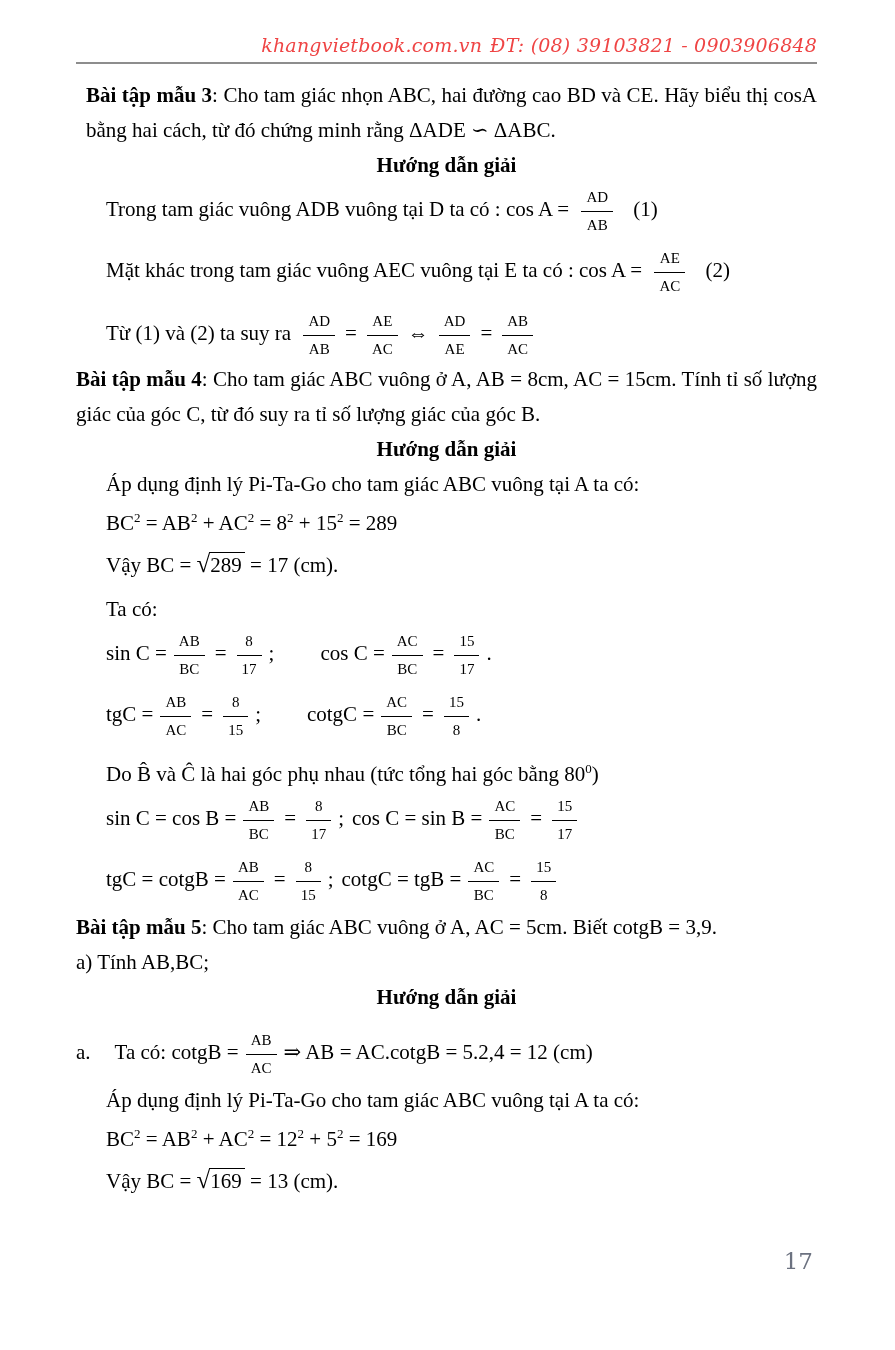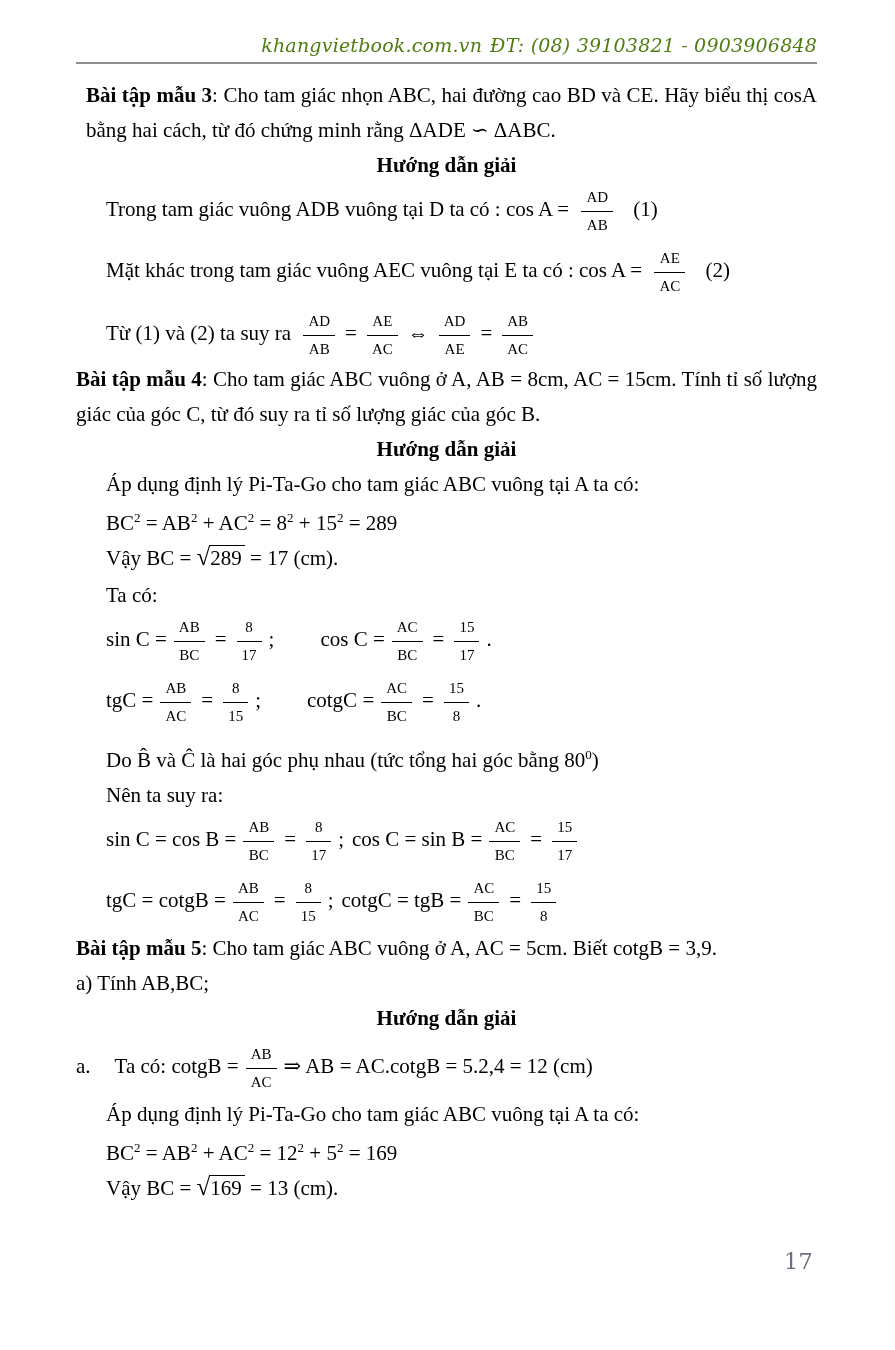--- a/index.html
+++ b/index.html
@@ -8,34 +8,34 @@
     width:895px;height:1350px;
     background:#ffffff;
     overflow:hidden;
     font-family:"Liberation Serif","DejaVu Serif",serif;
     color:#000;
   }
   .content{padding:34px 78px 0 76px;}
   .doc-header{
     text-align:right;
     font-style:italic;
-    color:#4d7c0f;
+    color:#ef4444;
     font-size:19px;line-height:22px;
     font-family:"DejaVu Serif","Liberation Serif",serif;
     letter-spacing:.2px;
   }
   .doc-header .hsp{margin-left:8px;}
   .rule{border:0;border-top:2px solid #8d8d8d;margin:6px 0 0 0;}
   .para{font-size:21px;line-height:35px;margin:0;text-align:justify;}
   .plain{text-align:left;}
   .bold{font-weight:bold;}
   .center-heading{font-size:21px;line-height:35px;font-weight:bold;text-align:center;margin:0;}
   .mpara{font-size:21px;line-height:27px;margin:0;white-space:nowrap;}
   .indent{padding-left:30px;}
-  .mt2{margin-top:2px;} .mt6{margin-top:6px;}
+  .mt2{margin-top:2px;} .mt6{margin-top:13px;}
   .mt8{margin-top:8px;} .mt10{margin-top:10px;} .mt14{margin-top:14px;margin-left:10px;}
   .frac{
     display:inline-flex;flex-direction:column;
     text-align:center;vertical-align:middle;
     margin:0 7px;line-height:25px;font-size:15px;
   }
   .frac .num{display:block;border-bottom:1.6px solid #000;padding:0 5px 1px 5px;}
   .frac .den{display:block;padding:1px 5px 0 5px;}
   .tag{margin-left:8px;}
   .op{margin:0 3px;}
@@ -148,21 +148,20 @@
           <span class="num">AC</span>
           <span class="den">BC</span>
         </span><span class="op">=</span><span class="frac">
           <span class="num">15</span>
           <span class="den">8</span>
         </span><span>.</span>
     </div>
 
     <p class="para plain indent mt8"><span>Do </span><span>B̂</span><span> và </span><span>Ĉ</span><span> là hai góc phụ nhau (tức tổng hai góc bằng 80</span><sup>0</sup><span>)</span></p>
 
-    <p class="para plain indent">Nên ta suy ra:</p>
 
     <div class="mpara indent mt2">
       <span>sin C = cos B =</span><span class="frac">
           <span class="num">AB</span>
           <span class="den">BC</span>
         </span><span class="op">=</span><span class="frac">
           <span class="num">8</span>
           <span class="den">17</span>
         </span><span>;</span><span class="sgap"></span><span>cos C = sin B =</span><span class="frac">
           <span class="num">AC</span>

